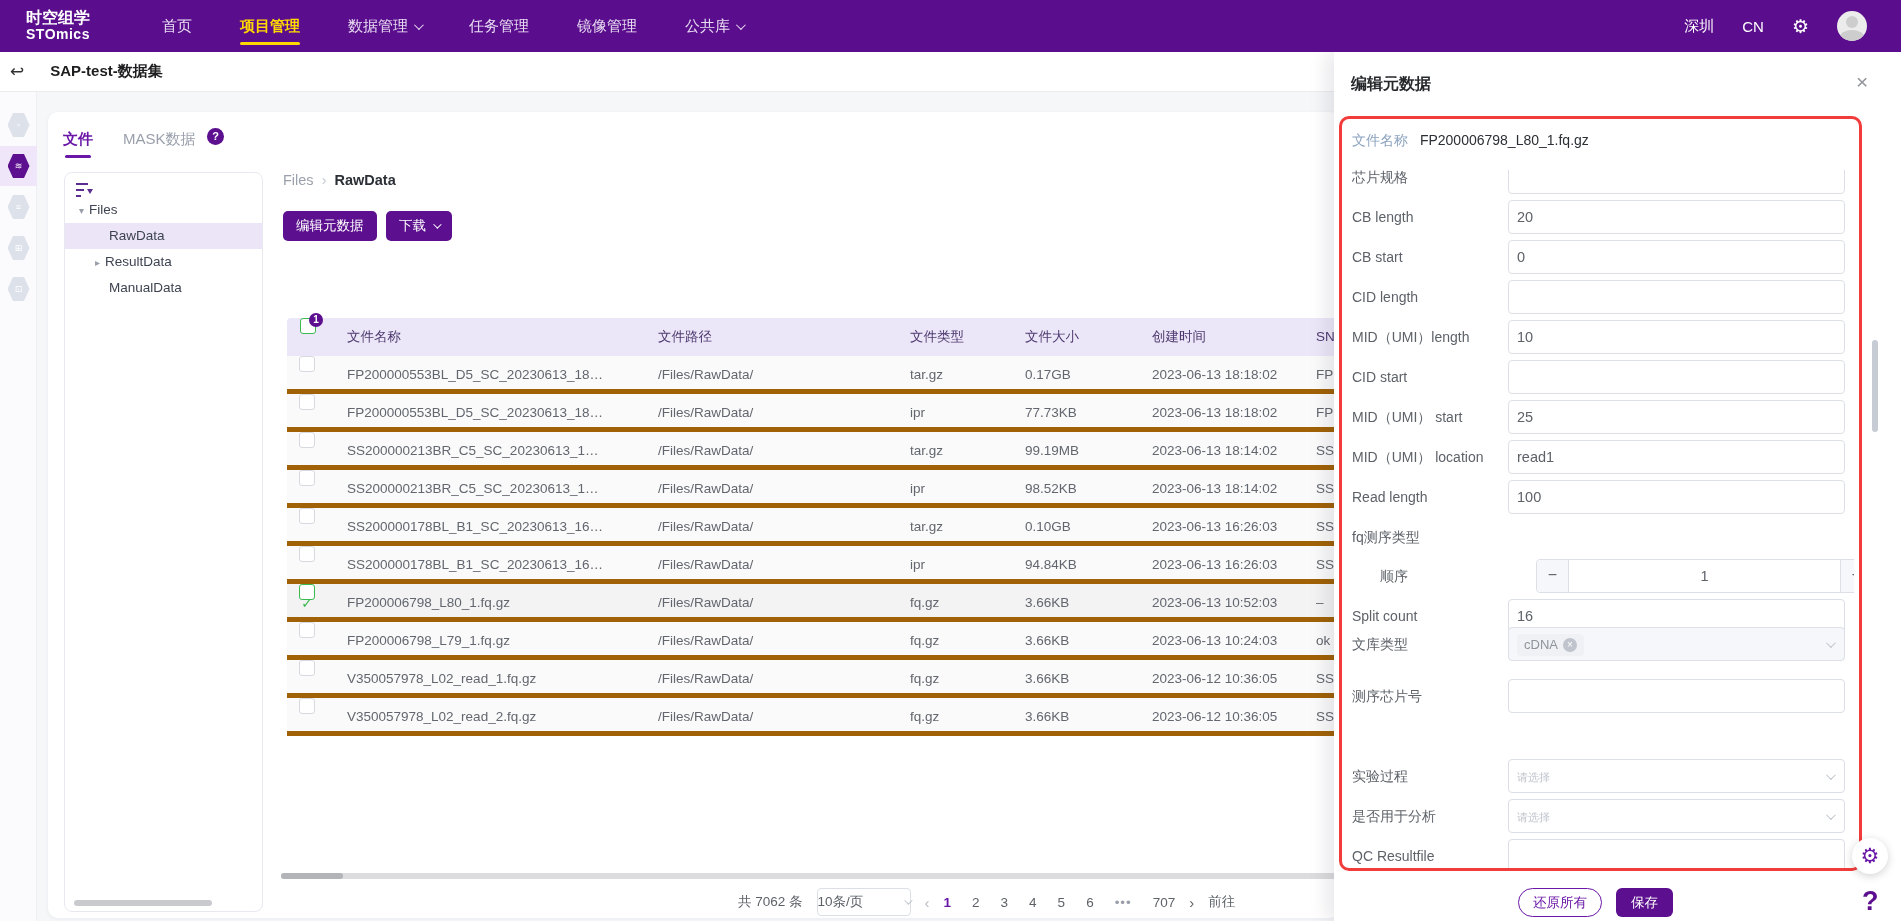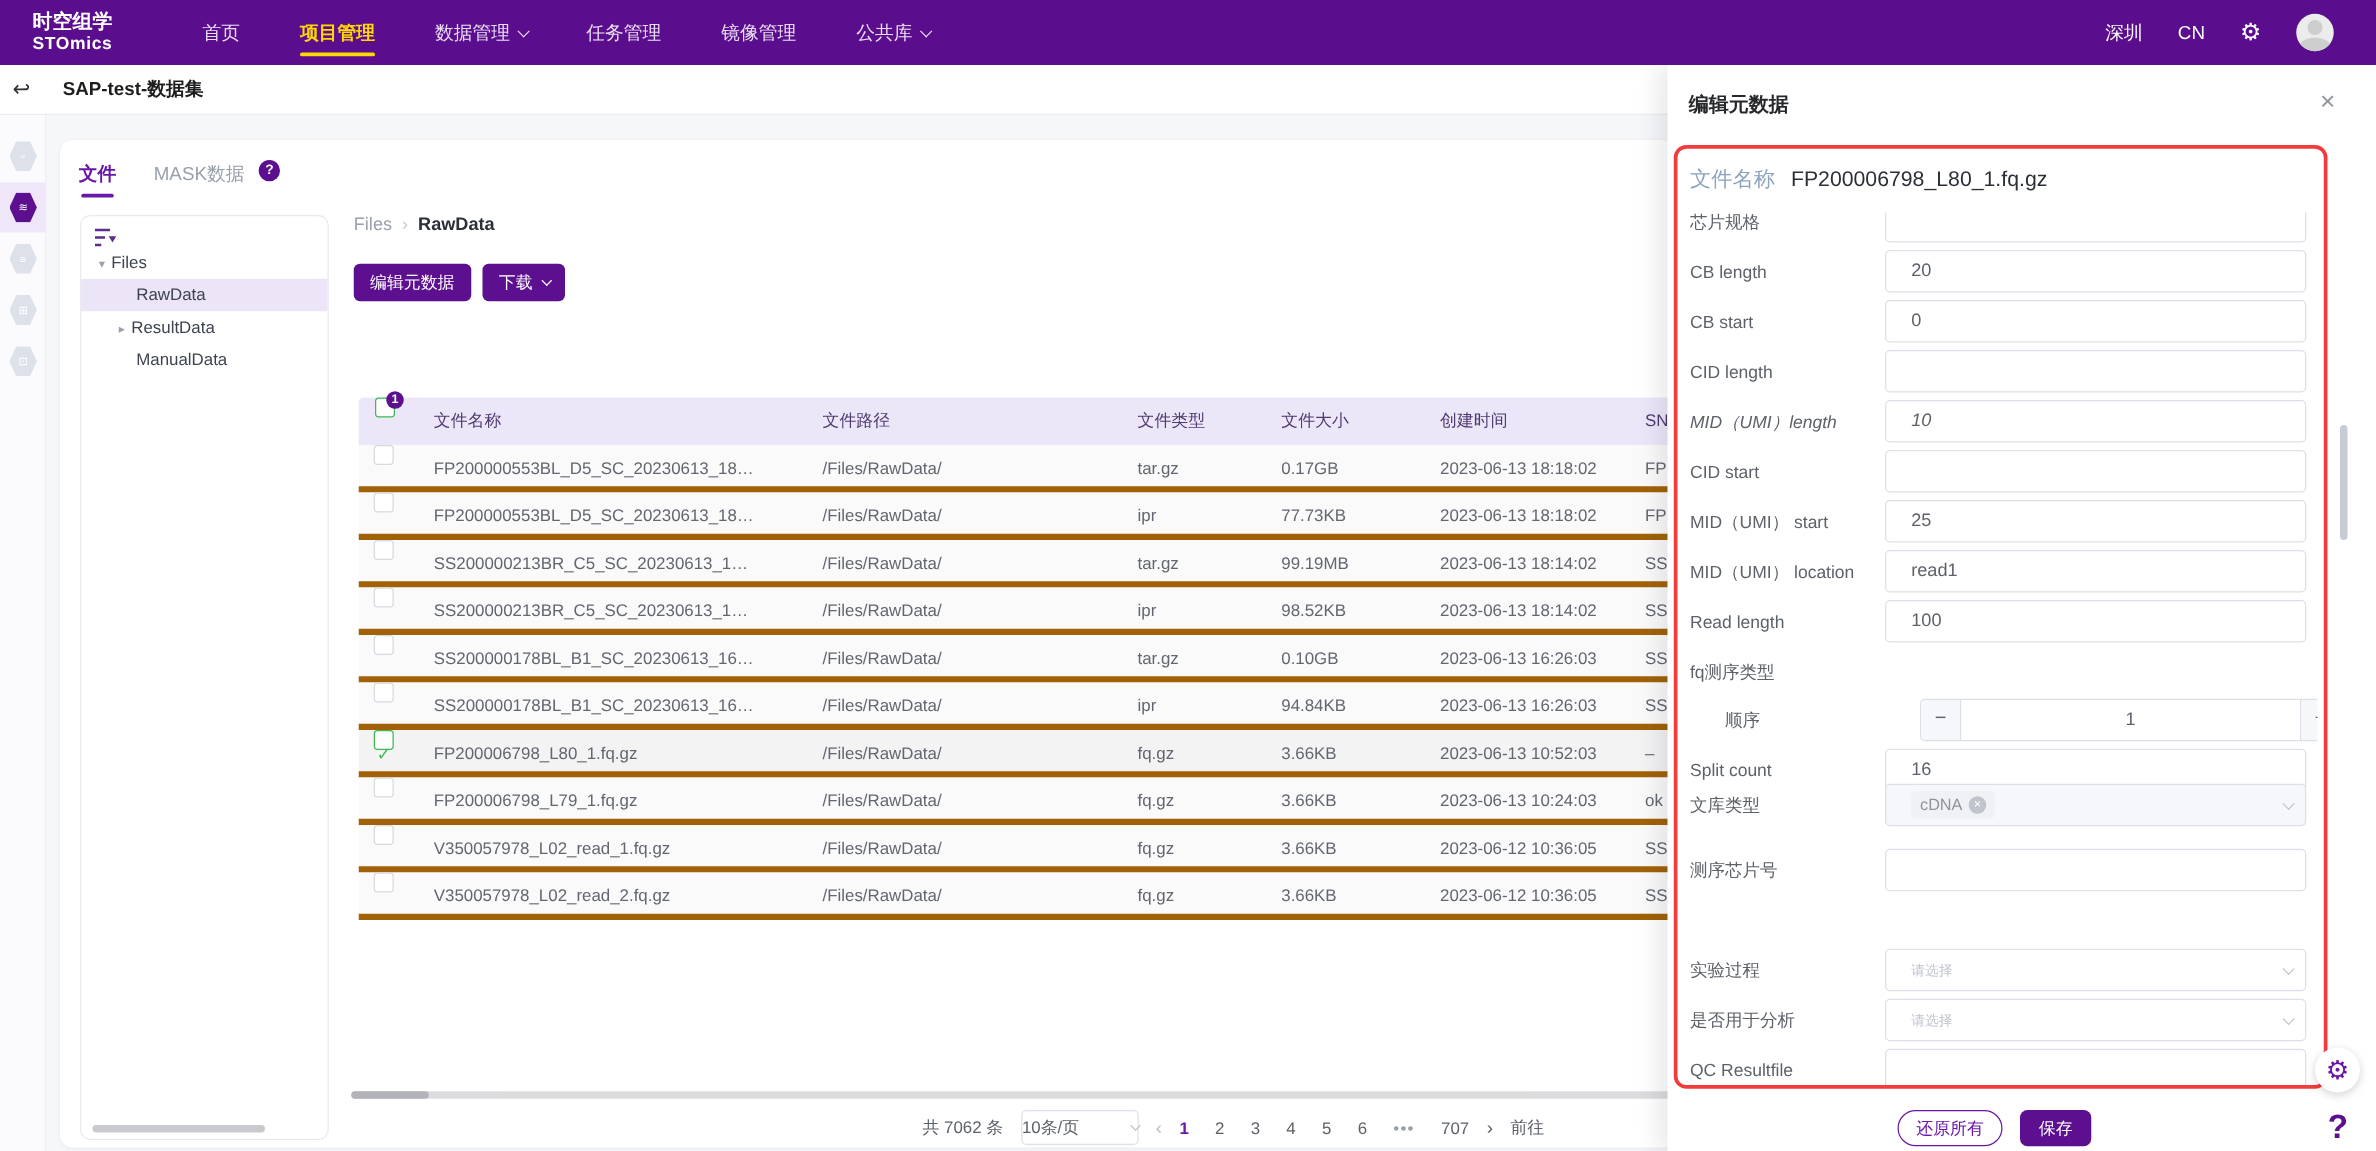--- a/index.html
+++ b/index.html
@@ -91,28 +91,28 @@
   .pageno { cursor:pointer; }
   .pageno.current { color:#6a17a8; font-weight:bold; }
   .pageno.dots { color:#9aa0ab; letter-spacing:1px; cursor:default; }
   .jump { color:#5d6269; white-space:nowrap; }
 
   
   .panel { position:absolute; left:1334px; top:52px; width:567px; height:869px; background:#fff; box-shadow:-7px 0 18px rgba(20,20,50,.10); z-index:20; }
   .panel-title { position:absolute; left:17px; top:22px; font-size:16px; font-weight:bold; color:#26282c; }
   .panel-close { position:absolute; left:522px; top:18px; font-size:21px; color:#909399; cursor:pointer; }
   .redbox { position:absolute; left:5px; top:64px; width:523px; height:755px; border:3px solid #f23c3c; border-radius:10px; pointer-events:none; z-index:30; }
-  .file-row { position:absolute; left:18px; top:80px; font-size:17px; }
+  .file-row { position:absolute; left:18px; top:80px; font-size:14px; }
   .file-label { color:#8ca3bf; margin-right:8px; }
   .file-value { color:#2b2f36; }
   .form-clip { position:absolute; left:8px; top:118px; width:512px; height:698px; overflow:hidden; }
   .frow { position:absolute; left:0; width:512px; height:34px; }
   .flabel { position:absolute; left:10px; top:0; line-height:34px; font-size:14px; color:#5d6269; white-space:nowrap; }
   .fctl { position:absolute; left:166px; top:0; width:337px; height:34px; border:1px solid #dcdfe6; border-radius:4px; background:#fff;
-    font-size:14.5px; color:#5d6269; line-height:32px; padding:0 20px; white-space:nowrap; overflow:hidden; }
+    font-size:14.5px; color:#5d6269; line-height:32px; padding:0 8px; white-space:nowrap; overflow:hidden; }
   .fctl .placeholder { color:#bfc4cc; font-size:11px; }
   .fctl .selchev { position:absolute; right:11px; top:13px; border-color:#bfc4cc; }
   .fctl.gray { background:#f5f7fa; }
   .tagpill { display:inline-flex; align-items:center; gap:5px; height:22px; margin-top:5px; padding:0 7px; background:#eff1f4; border-radius:4px; color:#8f949b; font-size:13px; line-height:22px; }
   .tagx { width:14px; height:14px; border-radius:50%; background:#c0c4cc; color:#fff; font-size:10px; line-height:14px; text-align:center; cursor:pointer; }
   .step-btn { position:absolute; top:0; width:32px; height:32px; background:#f5f7fa; color:#5d6269; text-align:center; line-height:30px; font-size:16px; cursor:pointer; }
   .step-minus { left:0; border-right:1px solid #dcdfe6; border-radius:4px 0 0 4px; }
   .step-plus { right:0; border-left:1px solid #dcdfe6; border-radius:0 4px 4px 0; }
   .step-val { display:block; text-align:center; }
   .panel-vscroll { position:absolute; right:23px; top:288px; width:6px; height:92px; background:#c7ccd4; border-radius:3px; z-index:31; }
@@ -382,21 +382,21 @@
           <div class="fctl">20</div>
         </div>
         <div class="frow" style="top: 69.9px;">
           <div class="flabel">CB start</div>
           <div class="fctl">0</div>
         </div>
         <div class="frow" style="top: 109.8px;">
           <div class="flabel">CID length</div>
           <div class="fctl"></div>
         </div>
-        <div class="frow" style="top: 149.8px; font-style: italic;">
+        <div class="frow" style="top: 149.8px;">
           <div class="flabel">MID（UMI）length</div>
           <div class="fctl">10</div>
         </div>
         <div class="frow" style="top: 189.7px;">
           <div class="flabel">CID start</div>
           <div class="fctl"></div>
         </div>
         <div class="frow" style="top: 229.6px;">
           <div class="flabel">MID（UMI） start</div>
           <div class="fctl">25</div>

